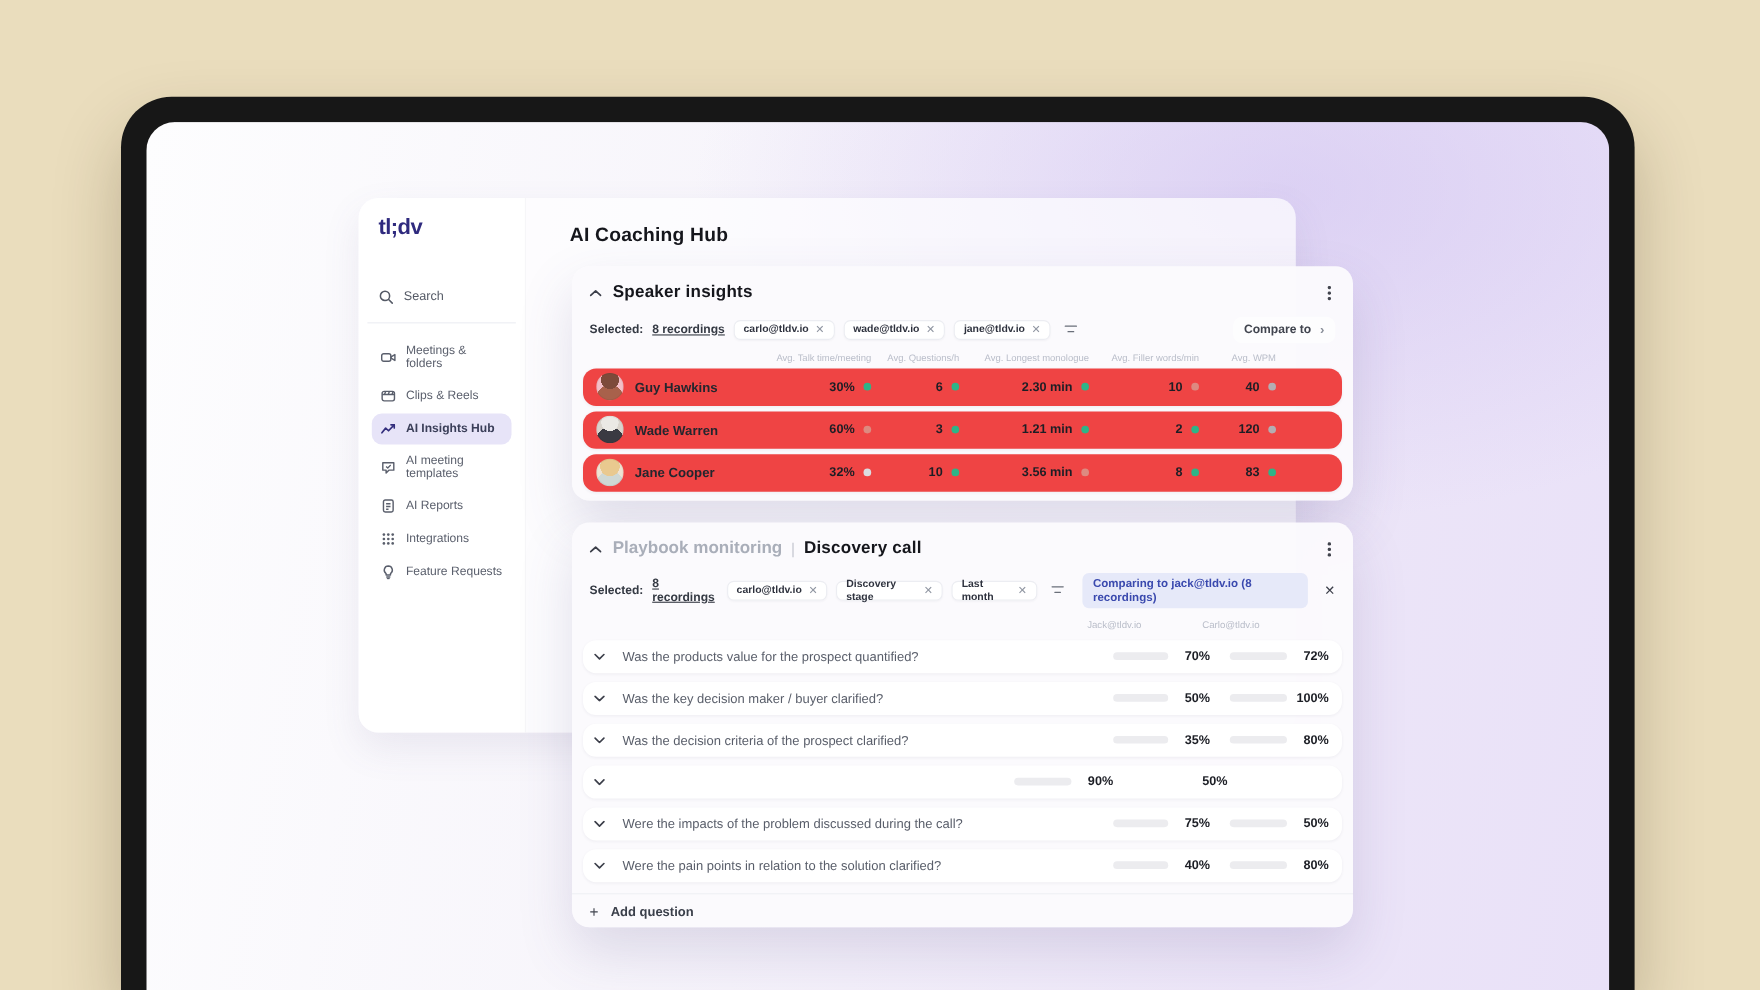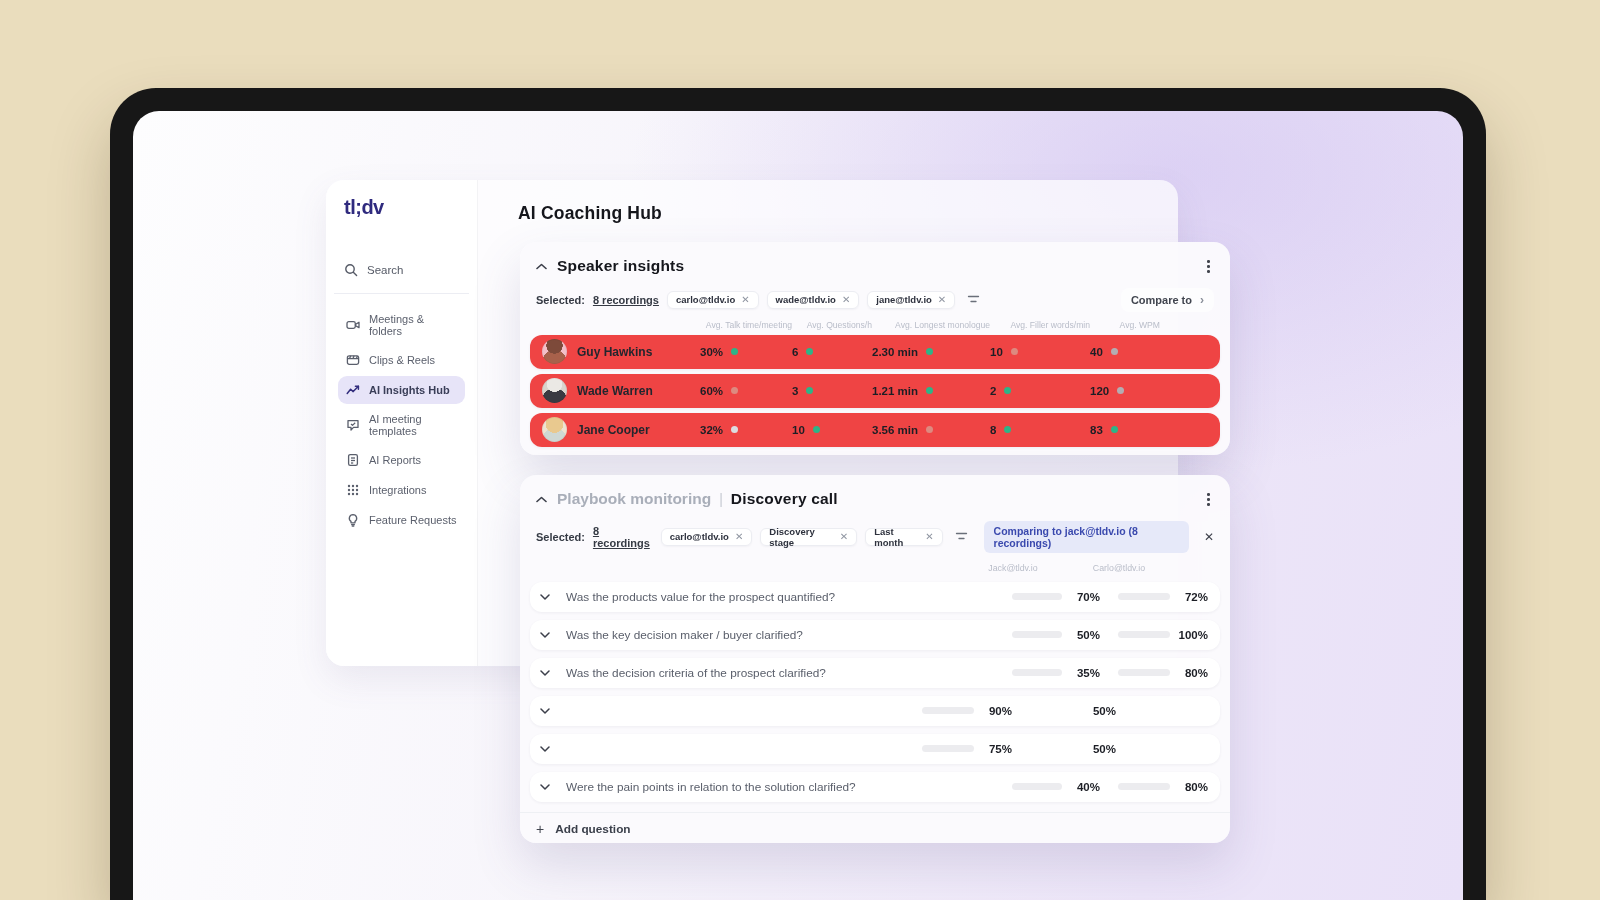--- a/index.html
+++ b/index.html
@@ -71,21 +71,21 @@
           align-items:center; cursor:pointer; }
   .person { display:flex; align-items:center; gap:10px; }
   .avatar { width:25px; height:25px; border-radius:50%; flex:0 0 25px; box-shadow:inset 0 0 0 1px rgba(0,0,0,.05); }
   .avatar[data-avatar="guy"]  { background:radial-gradient(circle at 50% 26%, #7d4a3a 0 36%, rgba(0,0,0,0) 37%),
                                  radial-gradient(circle at 50% 92%, #a8614b 0 46%, rgba(0,0,0,0) 47%), #f3bfc8; }
   .avatar[data-avatar="wade"] { background:radial-gradient(circle at 50% 24%, #ebe9e5 0 34%, rgba(0,0,0,0) 35%),
                                  radial-gradient(circle at 50% 92%, #3a3a42 0 48%, rgba(0,0,0,0) 49%), #d9d4cd; }
   .avatar[data-avatar="jane"] { background:radial-gradient(circle at 50% 28%, #e9c98f 0 40%, rgba(0,0,0,0) 41%),
                                  radial-gradient(circle at 50% 94%, #cfd8d4 0 46%, rgba(0,0,0,0) 47%), #efe3d2; }
   .pname { font-size:12px; font-weight:600; color:#23262e; }
-  .metric { display:flex; align-items:center; justify-content:flex-start; gap:8px; }
+  .metric { display:flex; align-items:center; justify-content:flex-end; gap:8px; }
   .mval { font-size:11.5px; font-weight:700; color:#1c1e25; }
   .dot { width:7px; height:7px; border-radius:50%; }
   .dot[data-color="green"]     { background:#2eb487; }
   .dot[data-color="red"]       { background:#dd8a80; }
   .dot[data-color="gray"]      { background:#b4adb2; }
   .dot[data-color="lightgray"] { background:#dcdce0; }
 
   
   .pb-colheads { position:relative; height:13px; margin:10px 10px 0 10px; }
   .pb-colhead { position:absolute; top:0; width:86px; text-align:center; font-size:8.8px; color:#b9bdc9; white-space:nowrap; }
@@ -480,20 +480,21 @@
             </span>
           <span></span>
         </div>
 
         <div class="qrow">
           <span>
               <svg width="10" height="6" viewBox="0 0 10 6" fill="none" stroke="#3c3f4a" stroke-width="1.5" stroke-linecap="round" stroke-linejoin="round">
                 <polyline points="1,1 5,5 9,1"></polyline>
               </svg>
             </span>
+          <span class="qtext">Were the impacts of the problem discussed during the call?</span>
           <span class="bargroup">
               <span class="track"><span class="fill" data-color="green" style="width: 75%;"></span></span>
               <span class="pct">75%</span>
             </span>
           <span></span>
           <span class="bargroup">
               <span class="track"><span class="fill" data-color="salmon" style="width: 50%;"></span></span>
               <span class="pct">50%</span>
             </span>
           <span></span>

